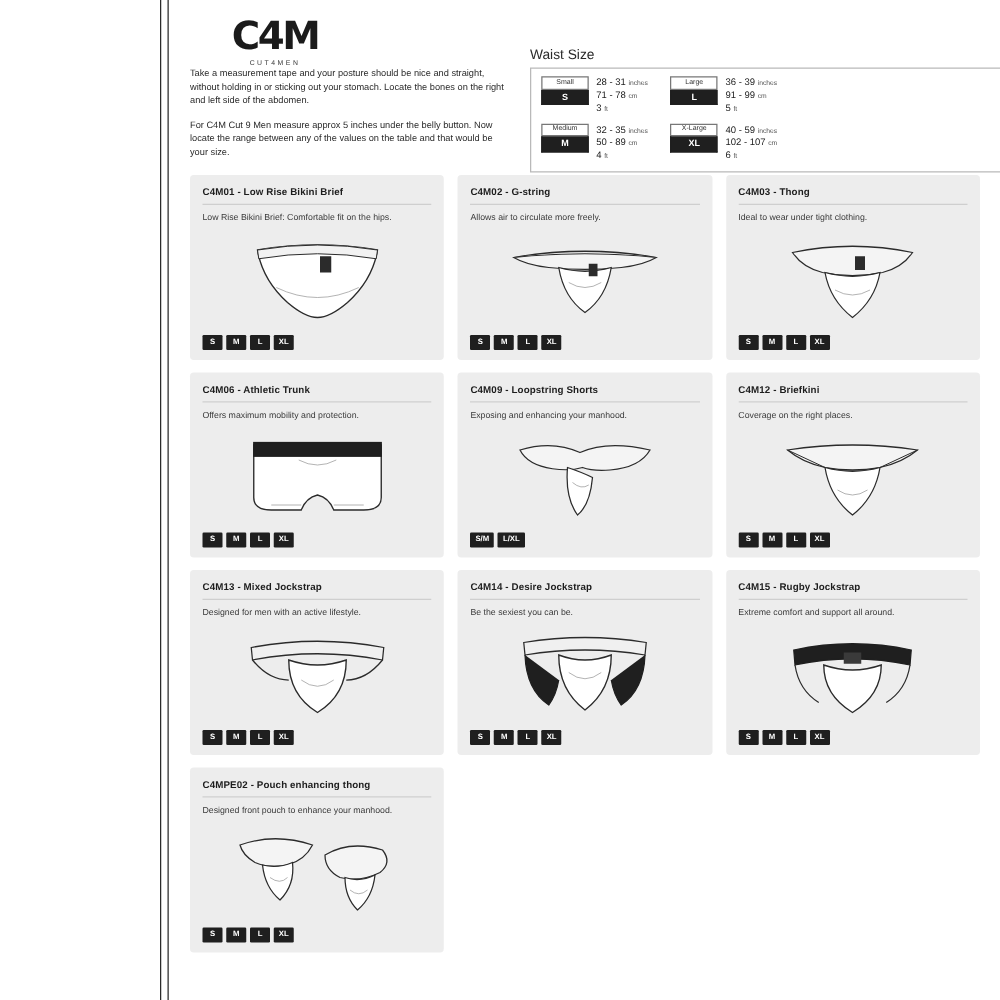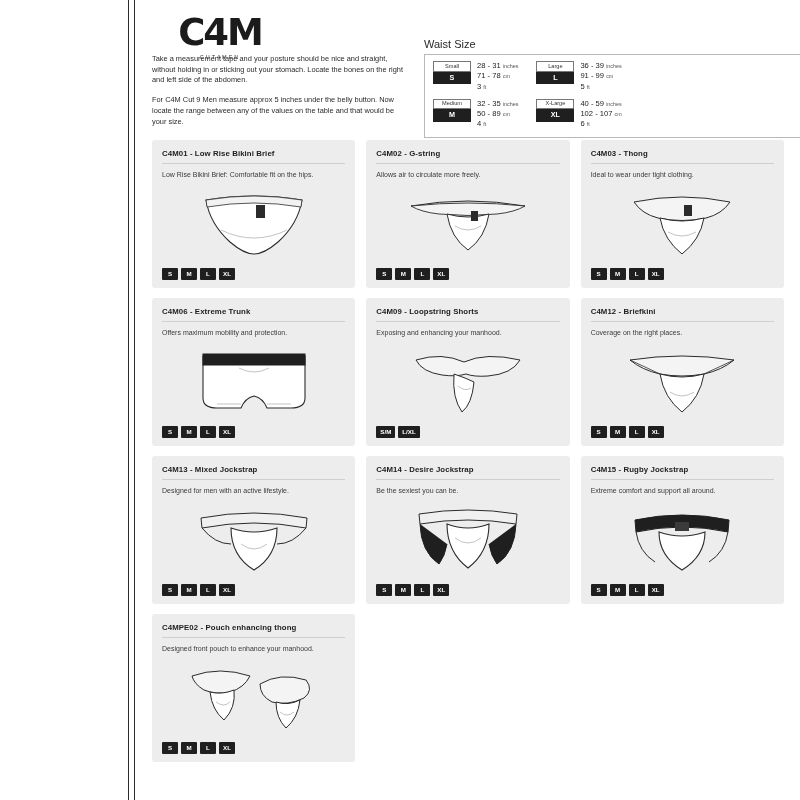--- a/index.html
+++ b/index.html
@@ -46,21 +46,21 @@
     height: 140px;
   }
   .logo-wrap {
     position: absolute;
     left: 8px;
     top: 14px;
     width: 120px;
     text-align: center;
   }
   .logo-mark {
-    font-size: 37px;
+    font-size: 31px;
     font-weight: bold;
     letter-spacing: -2px;
     color: #1b1b1b;
     font-family: "DejaVu Sans", sans-serif;
     line-height: 1;
   }
   .logo-sub {
     font-size: 5.5px;
     letter-spacing: 2px;
     color: #3a3a3a;
@@ -359,21 +359,21 @@
         </div>
         <div class="sizes">
           <span class="sz">S</span>
           <span class="sz">M</span>
           <span class="sz">L</span>
           <span class="sz">XL</span>
         </div>
       </div>
 
       <div class="card">
-        <div class="card-title">C4M06 - Extreme Trunk</div>
+        <div class="card-title">C4M06 - Athletic Trunk</div>
         <div class="card-rule"></div>
         <div class="card-desc">Offers maximum mobility and protection.</div>
         <div class="art">
           <svg width="130" height="74" viewBox="0 0 130 74">
             <path d="M14 10 H116 V52 Q116 62 102 62 H78 Q74 52 65 50 Q56 52 52 62 H28 Q14 62 14 52 Z" fill="#fff" stroke="#2b2b2b" stroke-width="1.1"></path>
             <rect x="14" y="8" width="102" height="11" fill="#1f1f1f" stroke="#1f1f1f" stroke-width="1"></rect>
             <path d="M50 22 Q65 30 80 22" fill="none" stroke="#9a9a9a" stroke-width="0.6"></path>
             <path d="M28 58 H52" stroke="#9a9a9a" stroke-width="0.6"></path>
             <path d="M78 58 H102" stroke="#9a9a9a" stroke-width="0.6"></path>
           </svg>

